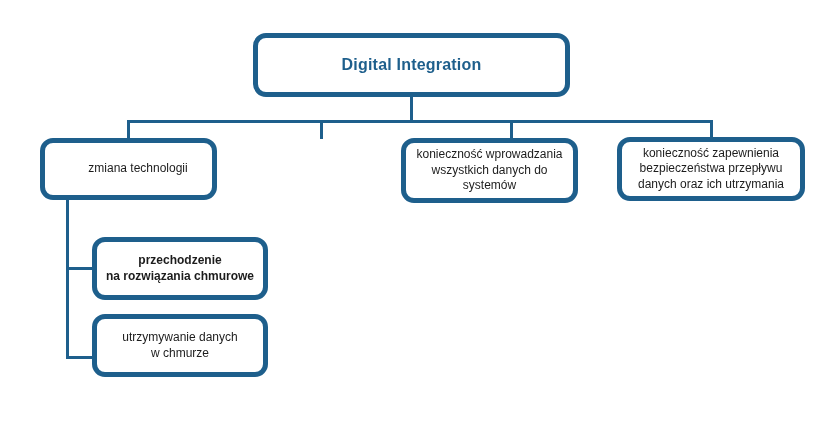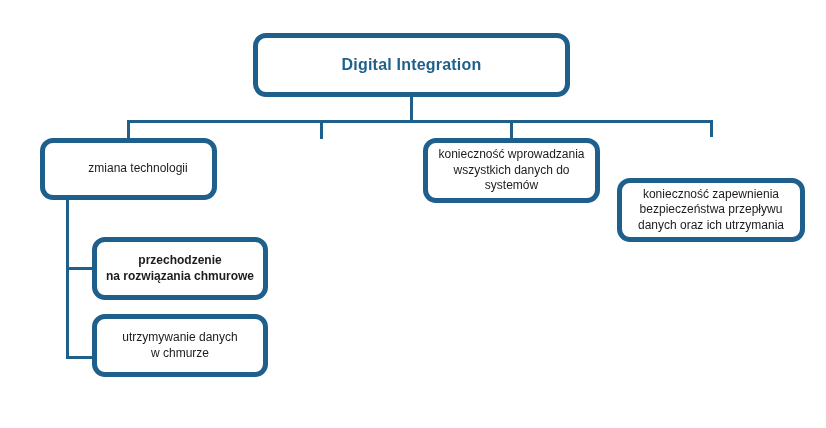--- a/index.html
+++ b/index.html
@@ -45,22 +45,22 @@
     letter-spacing:0.2px;
   }
   .connector{
     position:absolute;
     background:var(--accent);
   }
   
   .pos-root{left:253px; top:33px;  width:317px; height:64px;}
   .pos-n1  {left:40px;  top:138px; width:177px; height:62px;padding-left:25px;}
   .pos-n2  {left:231px; top:139px; width:181px; height:61px;}
-  .pos-n3  {left:423px; top:138px; width:177px; height:65px;justify-content:center;}
-  .pos-n4  {left:617px; top:137px; width:188px; height:64px;margin-top:41px;}
+  .pos-n3  {left:401px; top:138px; width:177px; height:65px;justify-content:center;}
+  .pos-n4  {left:617px; top:137px; width:188px; height:64px;}
   .pos-n5  {left:92px;  top:237px; width:176px; height:63px;font-weight:bold;}
   .pos-n6  {left:92px;  top:314px; width:176px; height:63px;}
   
   .seg-stem   {left:410px; top:97px;  width:3px;   height:24px;}
   .seg-hline  {left:127px; top:120px; width:586px; height:3px;}
   .seg-drop1  {left:127px; top:121px; width:3px;   height:17px;}
   .seg-drop2  {left:320px; top:121px; width:3px;   height:18px;}
   .seg-drop3  {left:510px; top:121px; width:3px;   height:17px;}
   .seg-drop4  {left:710px; top:121px; width:3px;   height:16px;}
   .seg-lvert  {left:66px;  top:200px; width:3px;   height:159px;}

